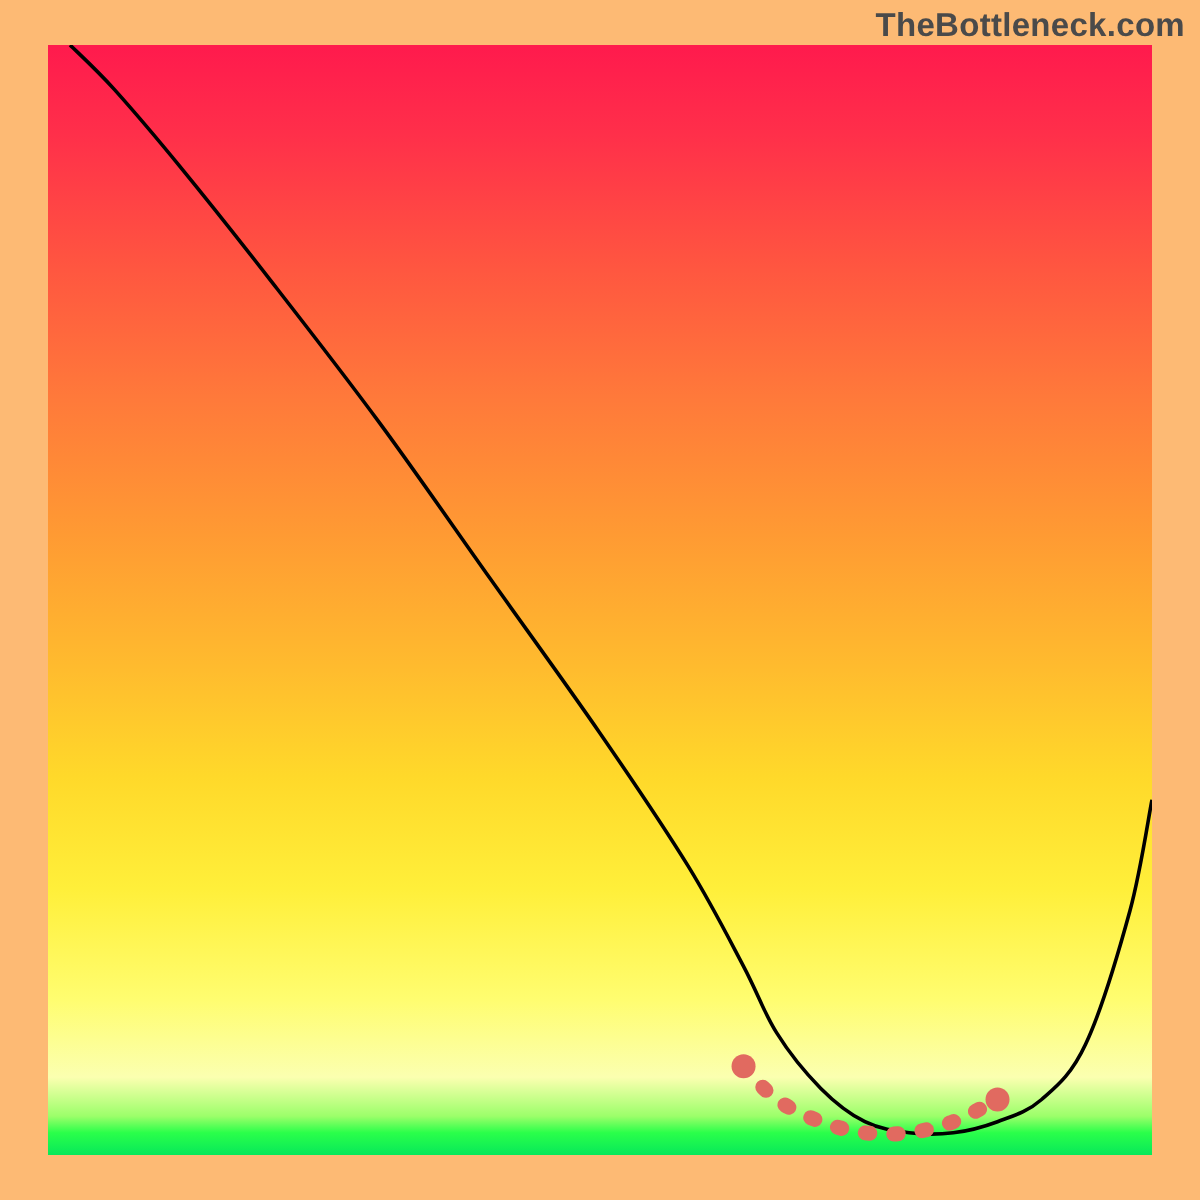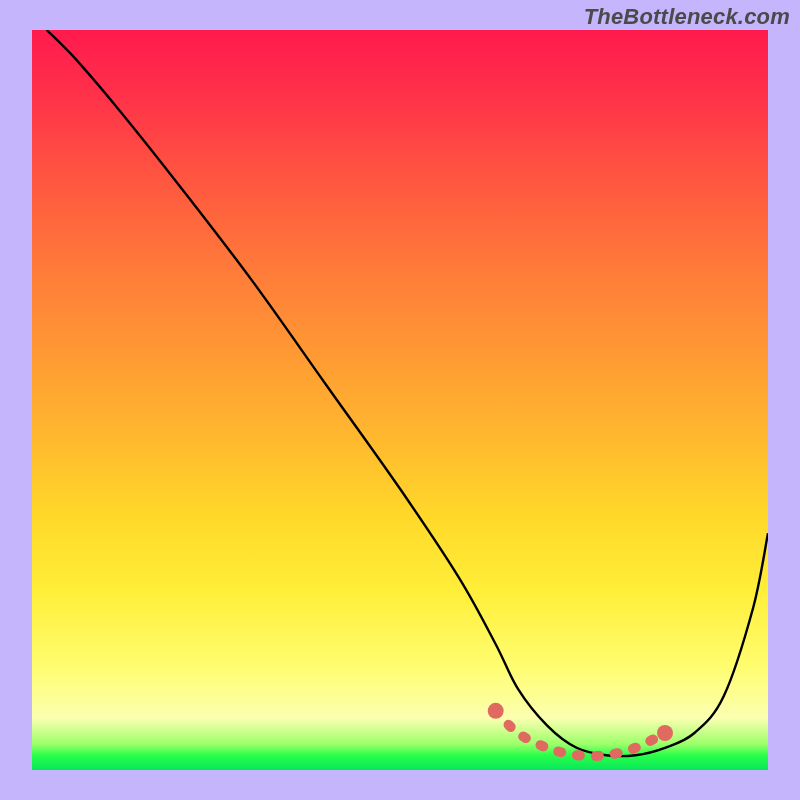--- a/index.html
+++ b/index.html
@@ -8,22 +8,21 @@
     width: 800px;
     height: 800px;
     background: #000;
     overflow: hidden;
     font-family: Arial, Helvetica, sans-serif;
   }
   .frame {
     position: relative;
     width: 800px;
     height: 800px;
-    background: #c4b5fd;
-    font-style: italic;
+    background: #fdba74;
   }
   .watermark {
     position: absolute;
     top: 4px;
     right: 10px;
     color: #4a4a4a;
     font-size: 22px;
     font-weight: bold;
     z-index: 10;
     letter-spacing: 0.2px;

